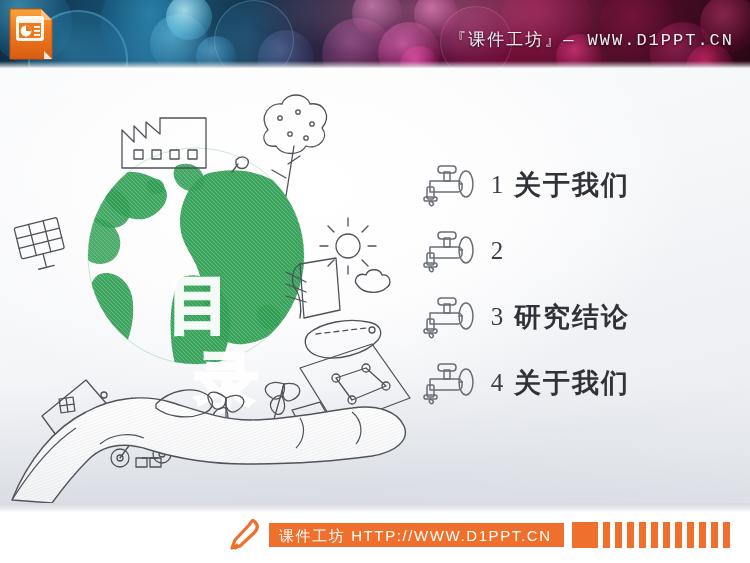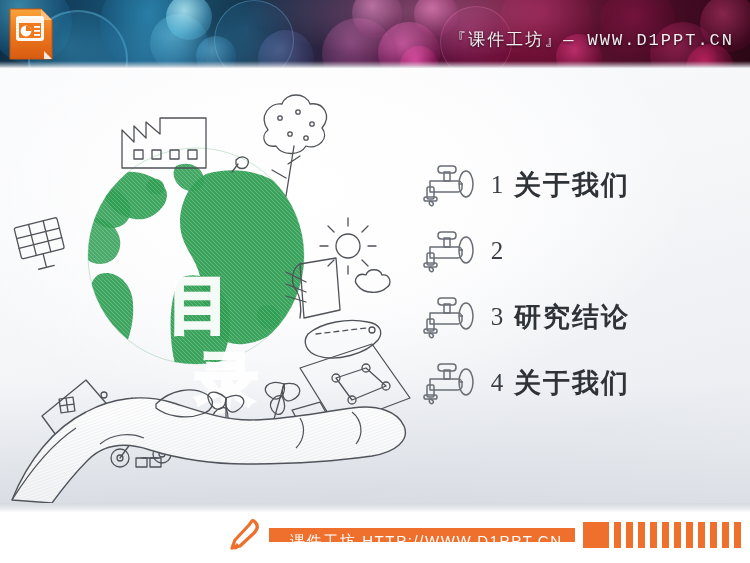--- a/index.html
+++ b/index.html
@@ -156,22 +156,22 @@
   }
   #pencil-icon { width: 34px; height: 32px; flex: 0 0 34px; }
   #footer-label {
     margin-left: 7px;
     background: #ef6f2c;
     color: #ffffff;
     font-family: "Liberation Sans", sans-serif;
     font-size: 15px;
     letter-spacing: 1.6px;
     line-height: 26px;
-    height: 14px;
-    padding: 0 12px 0 21px;
+    height: 24px;
+    padding: 0 12px 0 10px;
     white-space: nowrap;
     display: inline-block;
   }
   #footer-bars {
     display: flex;
     align-items: center;
     margin-left: 8px;
     height: 26px;
   }
   .fbar {

